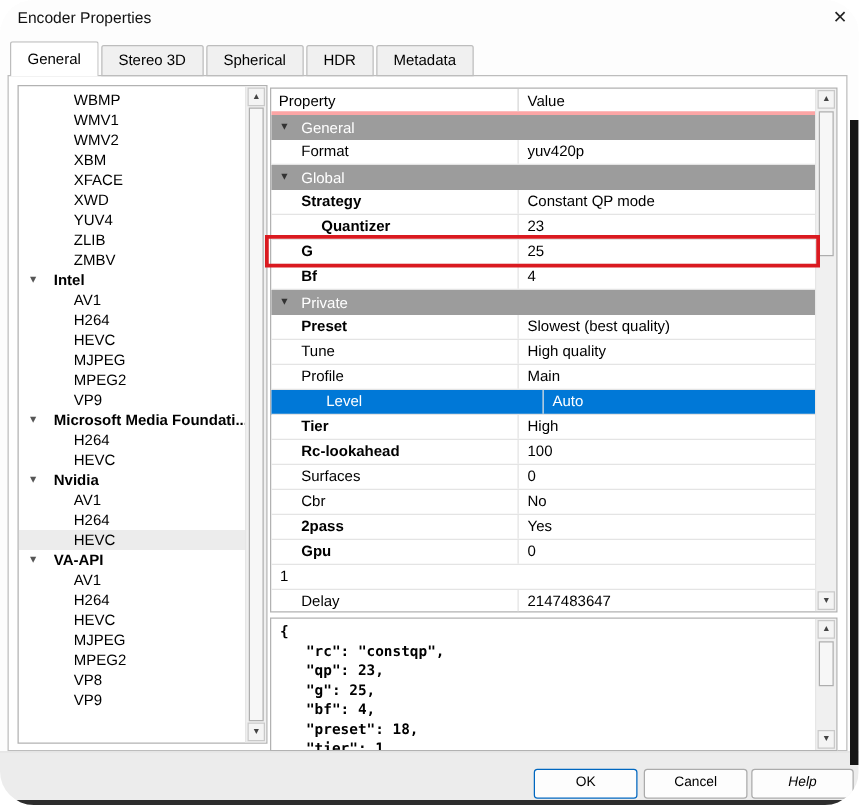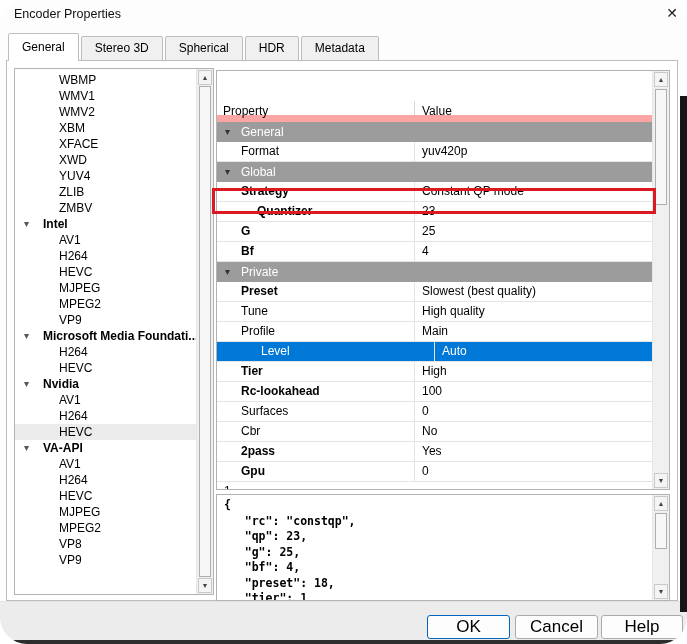--- a/index.html
+++ b/index.html
@@ -35,21 +35,21 @@
     box-sizing:border-box;background:#fff;overflow:hidden;z-index:2;}
   .tree-items{position:absolute;left:0;top:3px;right:17px;}
   .titem{height:16px;line-height:16px;padding-left:44px;white-space:nowrap;overflow:hidden;position:relative;}
   .titem.group{padding-left:28px;font-weight:bold;}
   .titem .arrow{position:absolute;left:9px;top:0;font-size:10px;font-weight:normal;color:#555;}
   .titem.sel{background:#ececec;}
 
   
   .ptable{position:absolute;left:216px;top:70px;width:454px;height:420px;border:1px solid #b2b2b2;
     box-sizing:border-box;background:#fff;overflow:hidden;z-index:2;}
-  .phead{display:flex;width:435px;height:21px;border-bottom:7px solid #fca5a5;box-sizing:border-box;margin-top:30px;}
+  .phead{display:flex;width:435px;height:21px;border-bottom:3px solid #fca5a5;box-sizing:border-box;}
   .phead .c1{width:198px;box-sizing:border-box;padding-left:6px;line-height:20px;border-right:1px solid #d6d6d6;}
   .phead .c2{flex:1;padding-left:7px;line-height:20px;}
   .prows{width:435px;}
   .prow{display:flex;height:20px;box-sizing:border-box;border-bottom:1px solid #e4e4e4;}
   .prow .name{width:198px;box-sizing:border-box;padding-left:24px;line-height:19px;
     border-right:1px solid #e4e4e4;white-space:nowrap;overflow:hidden;}
   .prow .name.indent{padding-left:40px;}
   .prow .val{flex:1;padding-left:7px;line-height:19px;white-space:nowrap;overflow:hidden;}
   .prow.bold .name{font-weight:bold;}
   .prow.sel{background:var(--sel,#0078d7);color:#fff;padding-left:20px;}
@@ -64,24 +64,24 @@
   
   .jsonbox{position:absolute;left:216px;top:494px;width:454px;height:107px;border:1px solid #b2b2b2;
     box-sizing:border-box;background:#fff;overflow:hidden;z-index:2;}
   .jsonbox pre{margin:0;padding:3px 20px 0 7px;font-family:"DejaVu Sans Mono",monospace;
     font-size:11.5px;font-weight:bold;line-height:15.5px;color:#000;}
 
   
   .btnbar{position:absolute;left:0;top:601px;width:687px;height:39px;background:#ececec;
     border-top:1px solid #e2e2e2;box-sizing:border-box;z-index:2;}
   .btn{position:absolute;top:13px;height:24px;box-sizing:border-box;background:#fdfdfd;
-    border:1px solid #ababab;border-radius:3px;text-align:center;line-height:21px;font-size:17px;cursor:pointer;}
+    border:1px solid #ababab;border-radius:3px;text-align:center;line-height:21px;font-size:11px;cursor:pointer;}
   .btn-ok{left:427px;width:83px;border:1.5px solid #0067c0;}
   .btn-cancel{left:515px;width:83px;}
-  .btn-help{left:601px;width:82px;}
+  .btn-help{left:601px;width:82px;font-style:italic;}
 
   
   .bg-right{position:absolute;left:680px;top:96px;width:7px;height:516px;background:#161616;z-index:7;}
   .bg-bottom{position:absolute;left:0;top:640px;width:687px;height:4px;background:#2d2d2d;z-index:7;}
 </style>
 </head>
 <body>
 
 <div class="dialog">
 

